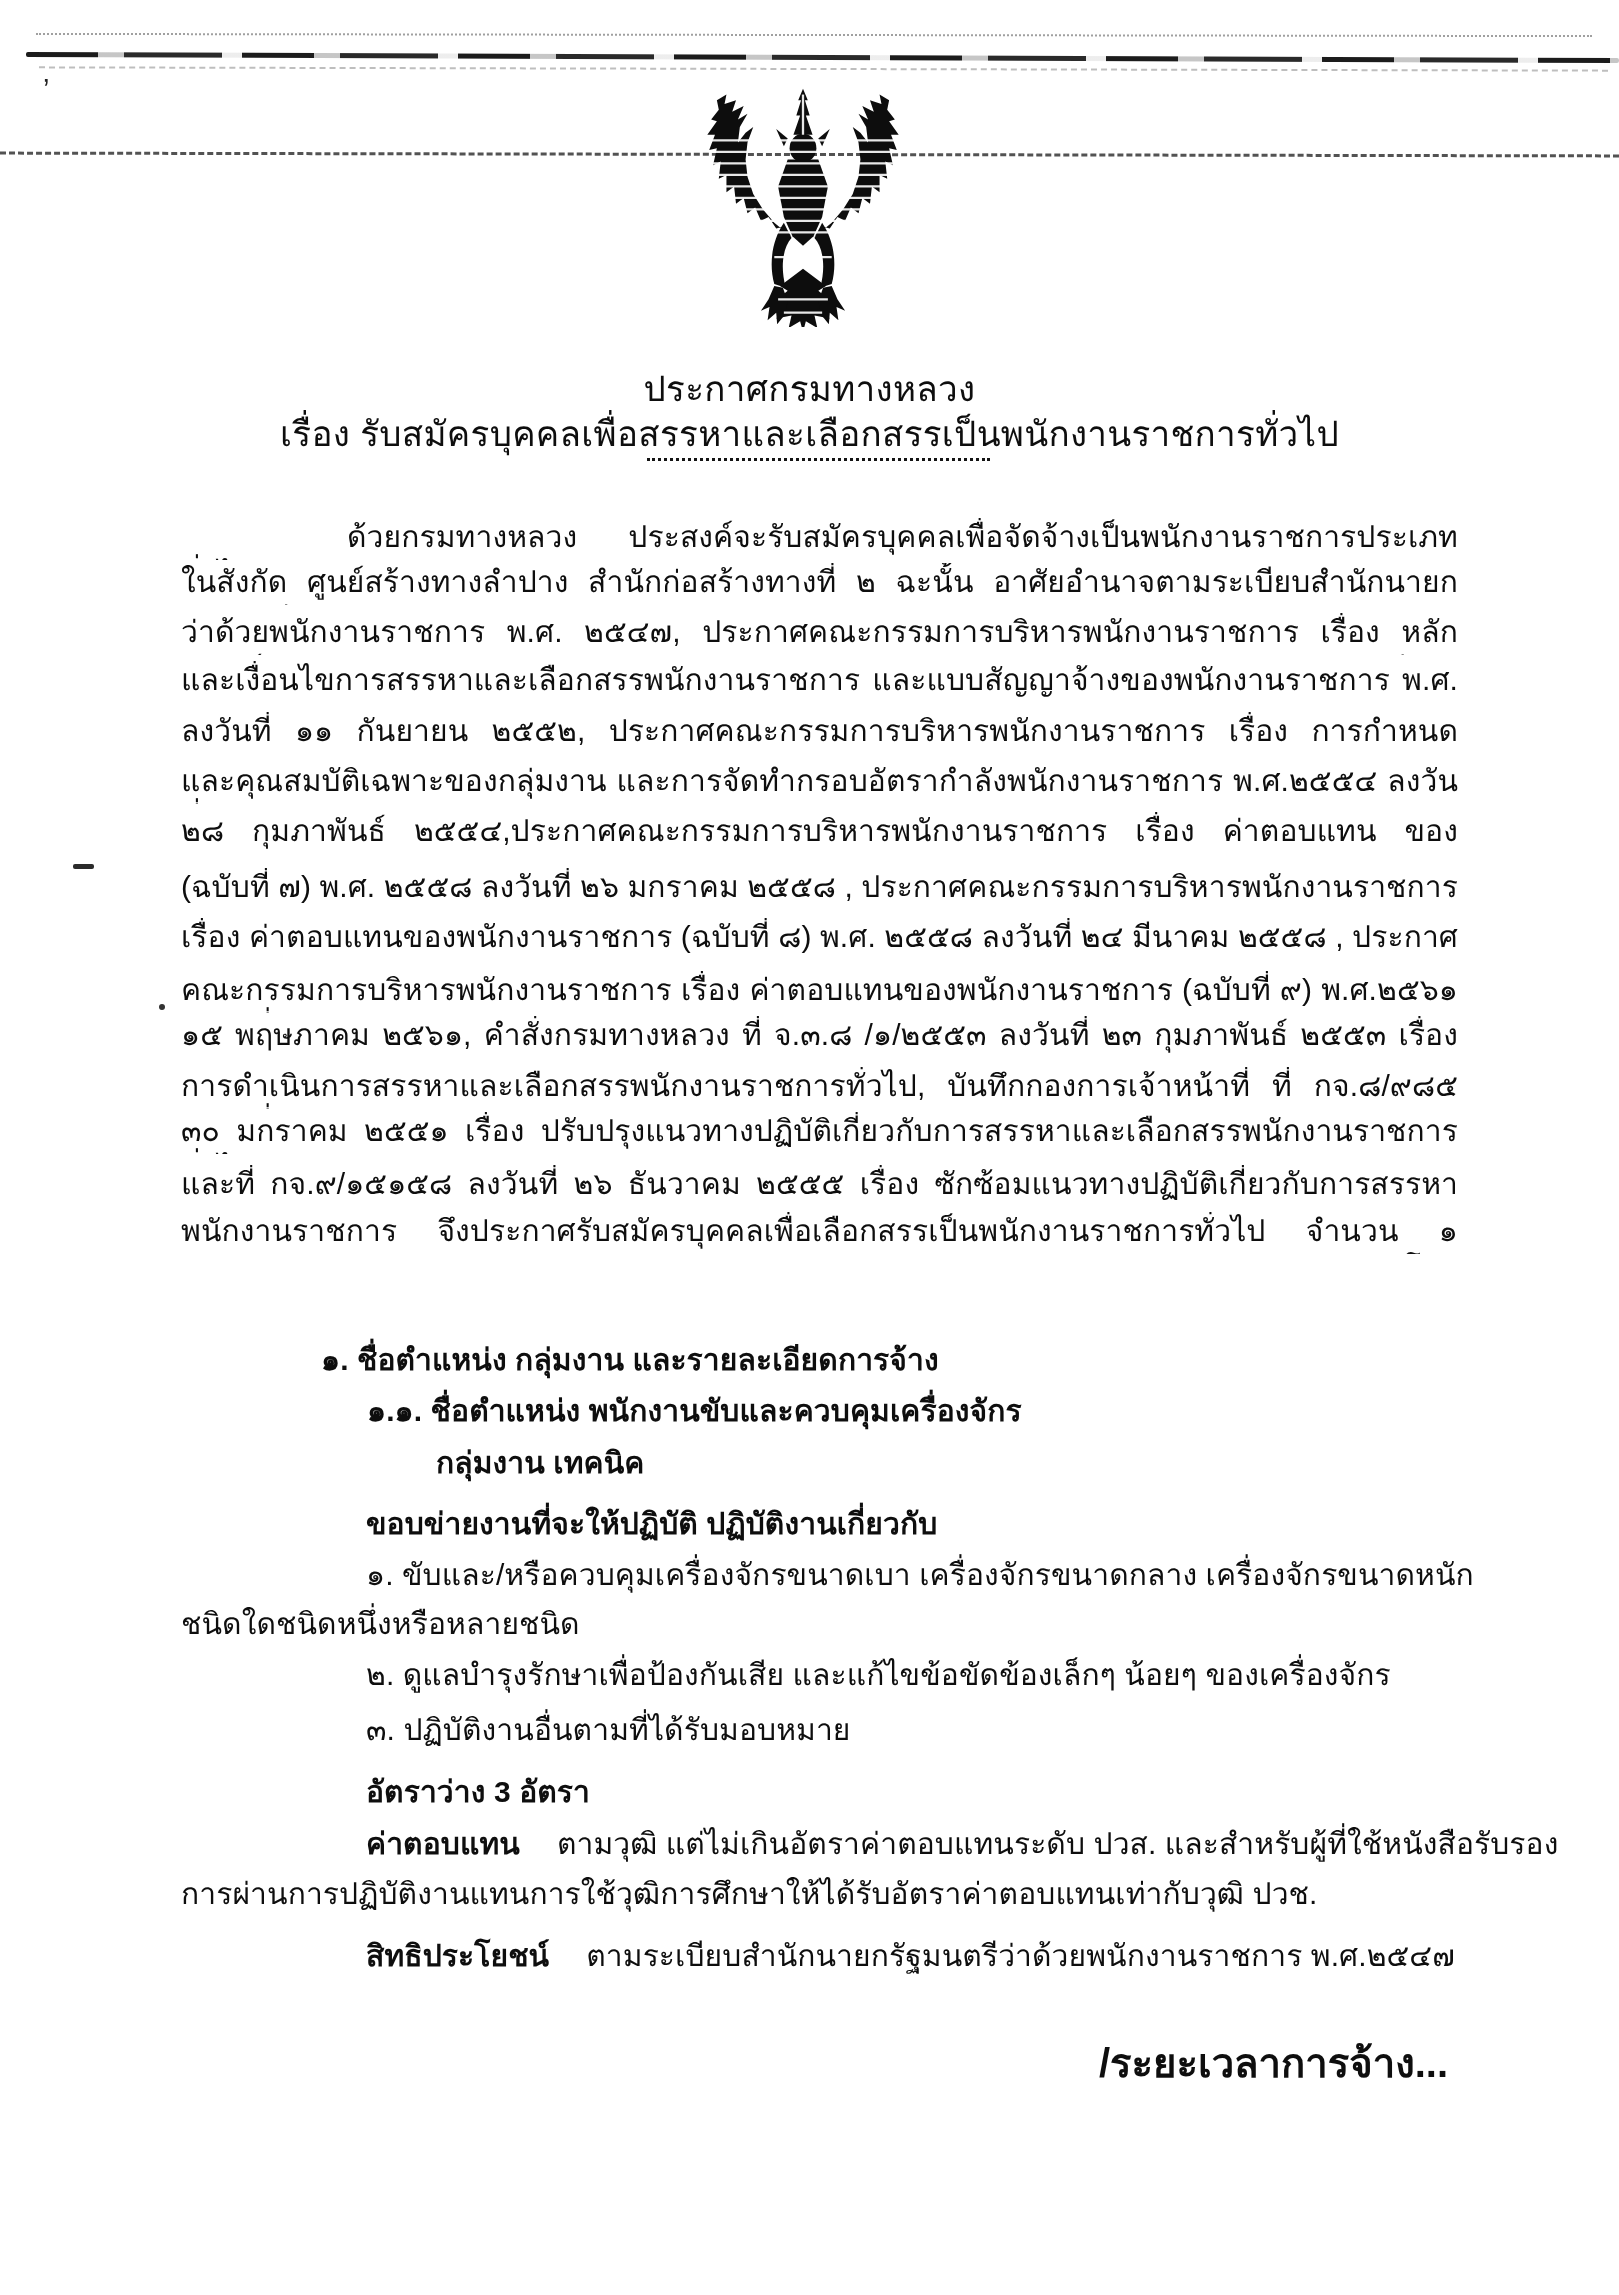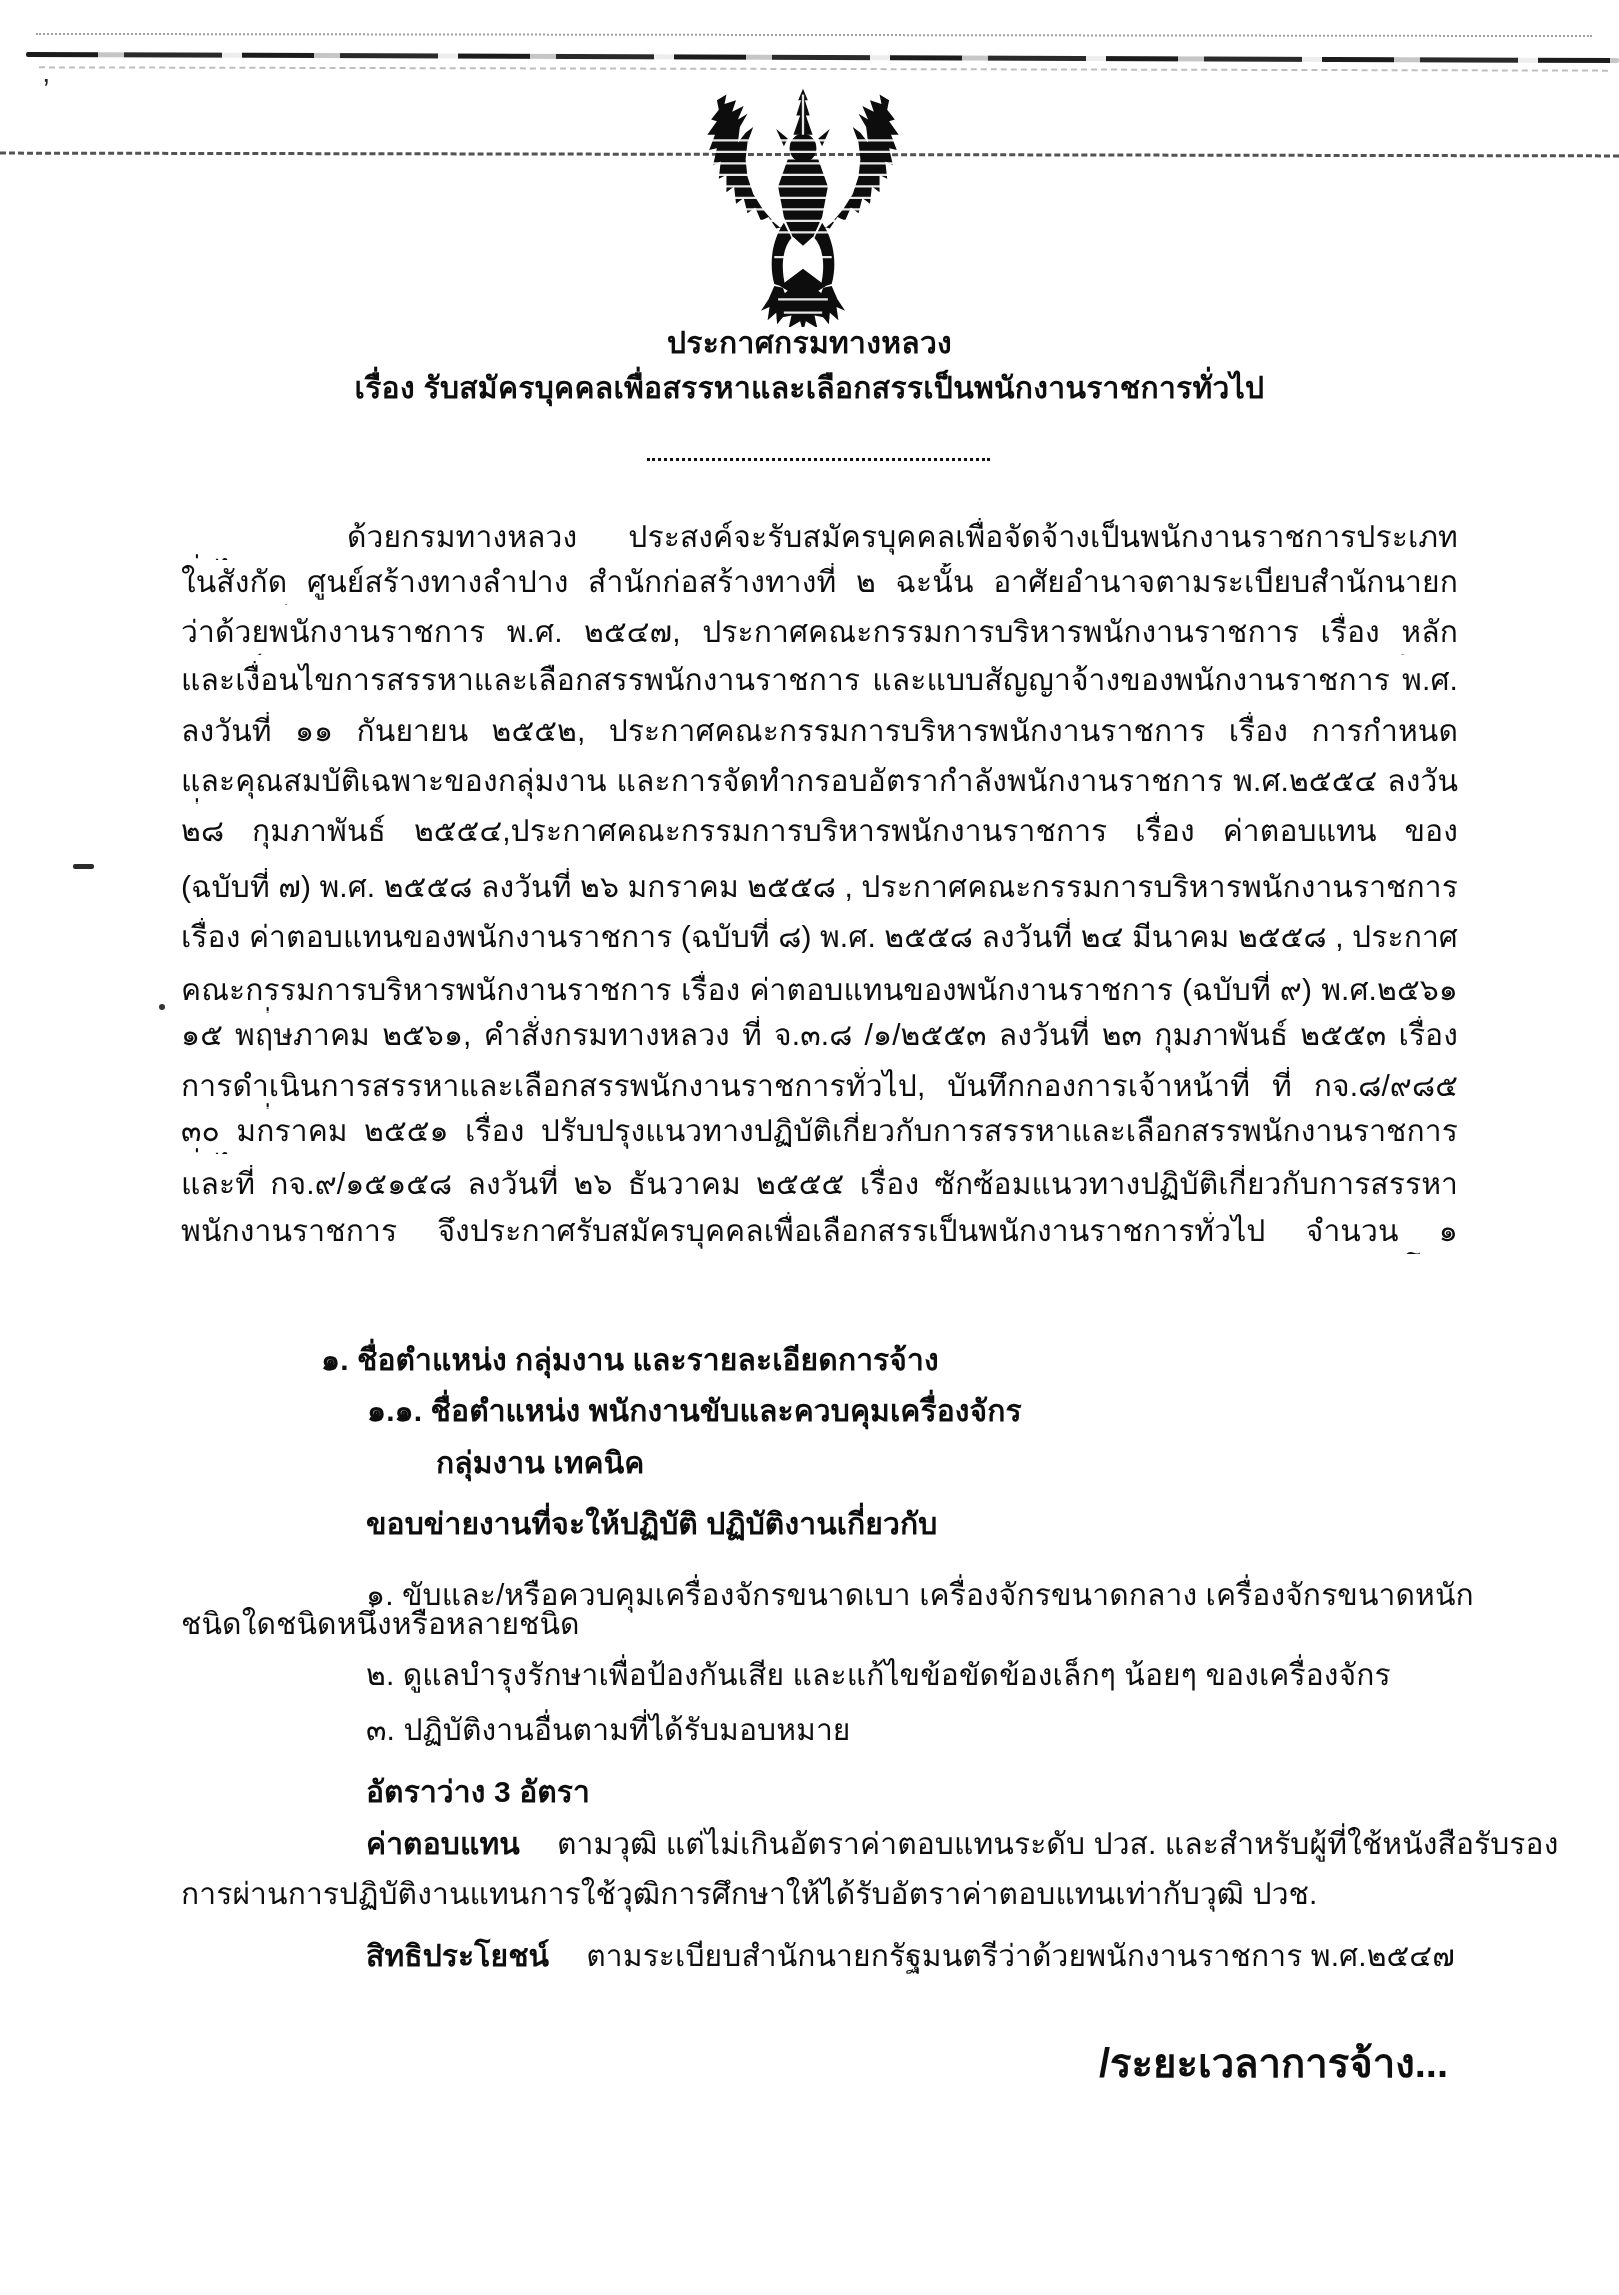--- a/index.html
+++ b/index.html
@@ -34,21 +34,21 @@
     text-align:left;
     text-align-last:left;
     overflow:hidden;
     max-height:42px;
   }
   .indent{ text-indent:166px; }
   .bold{ font-weight:bold; }
   .center{
     left:0;width:1619px;text-align:center;white-space:nowrap;
   }
-  .title{ font-size:30px; font-weight:bold; letter-spacing:0.3px; }
+  .title{ font-size:35px; font-weight:normal; letter-spacing:0.3px;margin-top:43px; }
   
   .artifact{ position:absolute; }
   .speck-row-1{
     top:34px;left:36px;width:1556px;height:0;
     border-top:2.6px dotted rgba(45,45,45,0.45);
     transform:rotate(0.08deg);
   }
   .smudge-line{
     top:55px;left:26px;width:1593px;height:4.6px;
     background:repeating-linear-gradient(90deg,
@@ -175,21 +175,21 @@
   <div class="line para" style="top:1067px;">การดำเนินการสรรหาและเลือกสรรพนักงานราชการทั่วไป, บันทึกกองการเจ้าหน้าที่  ที่  กจ.๘/๙๘๕  ลงวันที่</div>
   <div class="line para" style="top:1112px;">๓๐  มกราคม ๒๕๕๑  เรื่อง  ปรับปรุงแนวทางปฏิบัติเกี่ยวกับการสรรหาและเลือกสรรพนักงานราชการทั่วไป</div>
   <div class="line para" style="top:1165px;">และที่  กจ.๙/๑๕๑๕๘  ลงวันที่ ๒๖ ธันวาคม ๒๕๕๕ เรื่อง  ซักซ้อมแนวทางปฏิบัติเกี่ยวกับการสรรหา</div>
   <div class="line para" style="top:1212px;">พนักงานราชการ  จึงประกาศรับสมัครบุคคลเพื่อเลือกสรรเป็นพนักงานราชการทั่วไป  จำนวน  ๑  ตำแหน่ง  โดย</div>
 
   <div class="line bold" style="top:1341px;left:321px;">๑.  ชื่อตำแหน่ง กลุ่มงาน และรายละเอียดการจ้าง</div>
   <div class="line bold" style="top:1392px;left:367px;">๑.๑. ชื่อตำแหน่ง พนักงานขับและควบคุมเครื่องจักร</div>
   <div class="line bold" style="top:1444px;left:436px;">กลุ่มงาน  เทคนิค</div>
 
   <div class="line bold" style="top:1505px;left:366px;">ขอบข่ายงานที่จะให้ปฏิบัติ ปฏิบัติงานเกี่ยวกับ</div>
-  <div class="line" style="top:1556px;left:366px;margin-top:20px;">๑.  ขับและ/หรือควบคุมเครื่องจักรขนาดเบา เครื่องจักรขนาดกลาง เครื่องจักรขนาดหนัก</div>
+  <div class="line" style="top:1556px;left:366px;">๑.  ขับและ/หรือควบคุมเครื่องจักรขนาดเบา เครื่องจักรขนาดกลาง เครื่องจักรขนาดหนัก</div>
   <div class="line" style="top:1605px;left:181px;">ชนิดใดชนิดหนึ่งหรือหลายชนิด</div>
   <div class="line" style="top:1656px;left:366px;">๒.  ดูแลบำรุงรักษาเพื่อป้องกันเสีย และแก้ไขข้อขัดข้องเล็กๆ น้อยๆ ของเครื่องจักร</div>
   <div class="line" style="top:1711px;left:366px;">๓.  ปฏิบัติงานอื่นตามที่ได้รับมอบหมาย</div>
 
   <div class="line bold" style="top:1773px;left:366px;">อัตราว่าง 3 อัตรา</div>
 
   <div class="line" style="top:1825px;left:366px;">
     <span class="bold">ค่าตอบแทน</span><span class="label-gap"></span><span>ตามวุฒิ แต่ไม่เกินอัตราค่าตอบแทนระดับ ปวส. และสำหรับผู้ที่ใช้หนังสือรับรอง</span>
   </div>
   <div class="line" style="top:1875px;left:181px;">การผ่านการปฏิบัติงานแทนการใช้วุฒิการศึกษาให้ได้รับอัตราค่าตอบแทนเท่ากับวุฒิ ปวช.</div>

